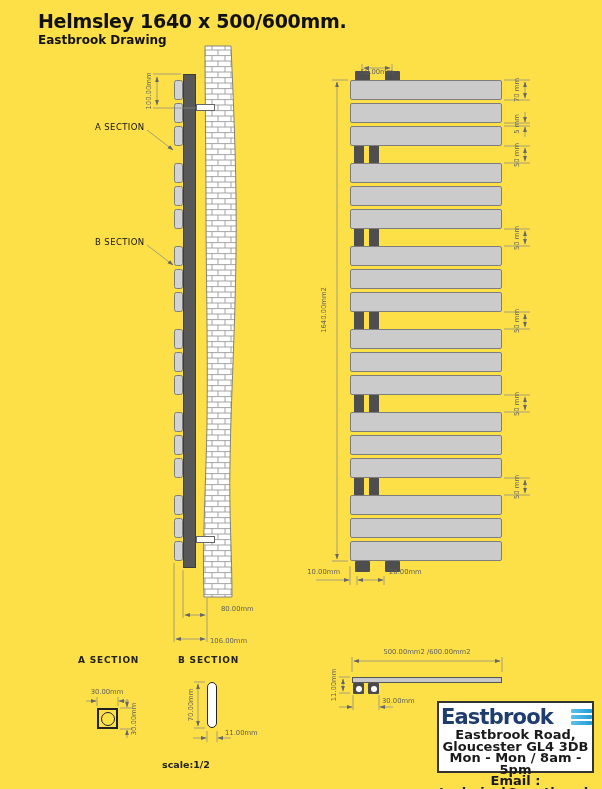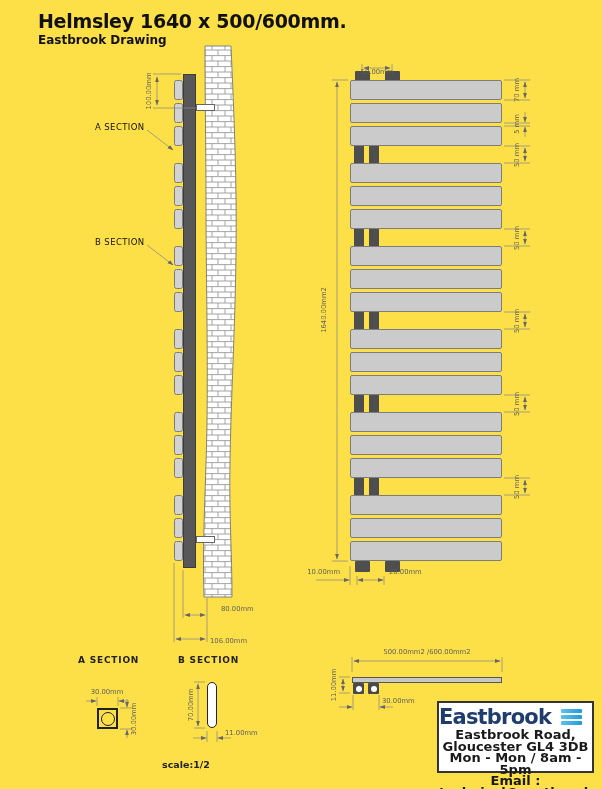--- a/index.html
+++ b/index.html
@@ -31,21 +31,21 @@
   .dim{position:absolute;font-size:6.8px;color:#5d5d5d;white-space:nowrap;z-index:6;}
   .vlab{transform:translate(-50%,-50%) rotate(-90deg);}
   .ctr{text-align:center;}
   .rt{text-align:right;}
   .callout{position:absolute;font-size:8.5px;letter-spacing:0.4px;color:#111;z-index:6;}
   
   #overlay{position:absolute;left:0;top:0;z-index:5;pointer-events:none;}
   #wall-svg{position:absolute;left:195px;top:44px;z-index:0;}
   
   .brand-box{position:absolute;left:437px;top:701px;width:157px;height:72px;border:2px solid #333;box-sizing:border-box;background:#fff;}
-  .brand-row{display:flex;align-items:center;justify-content:flex-start;gap:10px;margin-top:2px;height:24px;}
+  .brand-row{display:flex;align-items:center;justify-content:flex-end;gap:18px;margin-top:2px;height:24px;}
   .brand-name{font-size:21px;font-weight:bold;letter-spacing:-0.8px;color:#1e3c6e;}
   .brand-mark{display:flex;flex-direction:column;gap:2px;}
   .brand-mark b{display:block;width:21px;height:4px;background:linear-gradient(90deg,#5cc2ea,#1f9cd8);border-radius:1px;}
   .brand-line{font-size:13px;font-weight:bold;color:#1a1a1a;text-align:center;line-height:11.5px;}
 </style>
 </head>
 <body>
 
 <div class="canvas">
 

